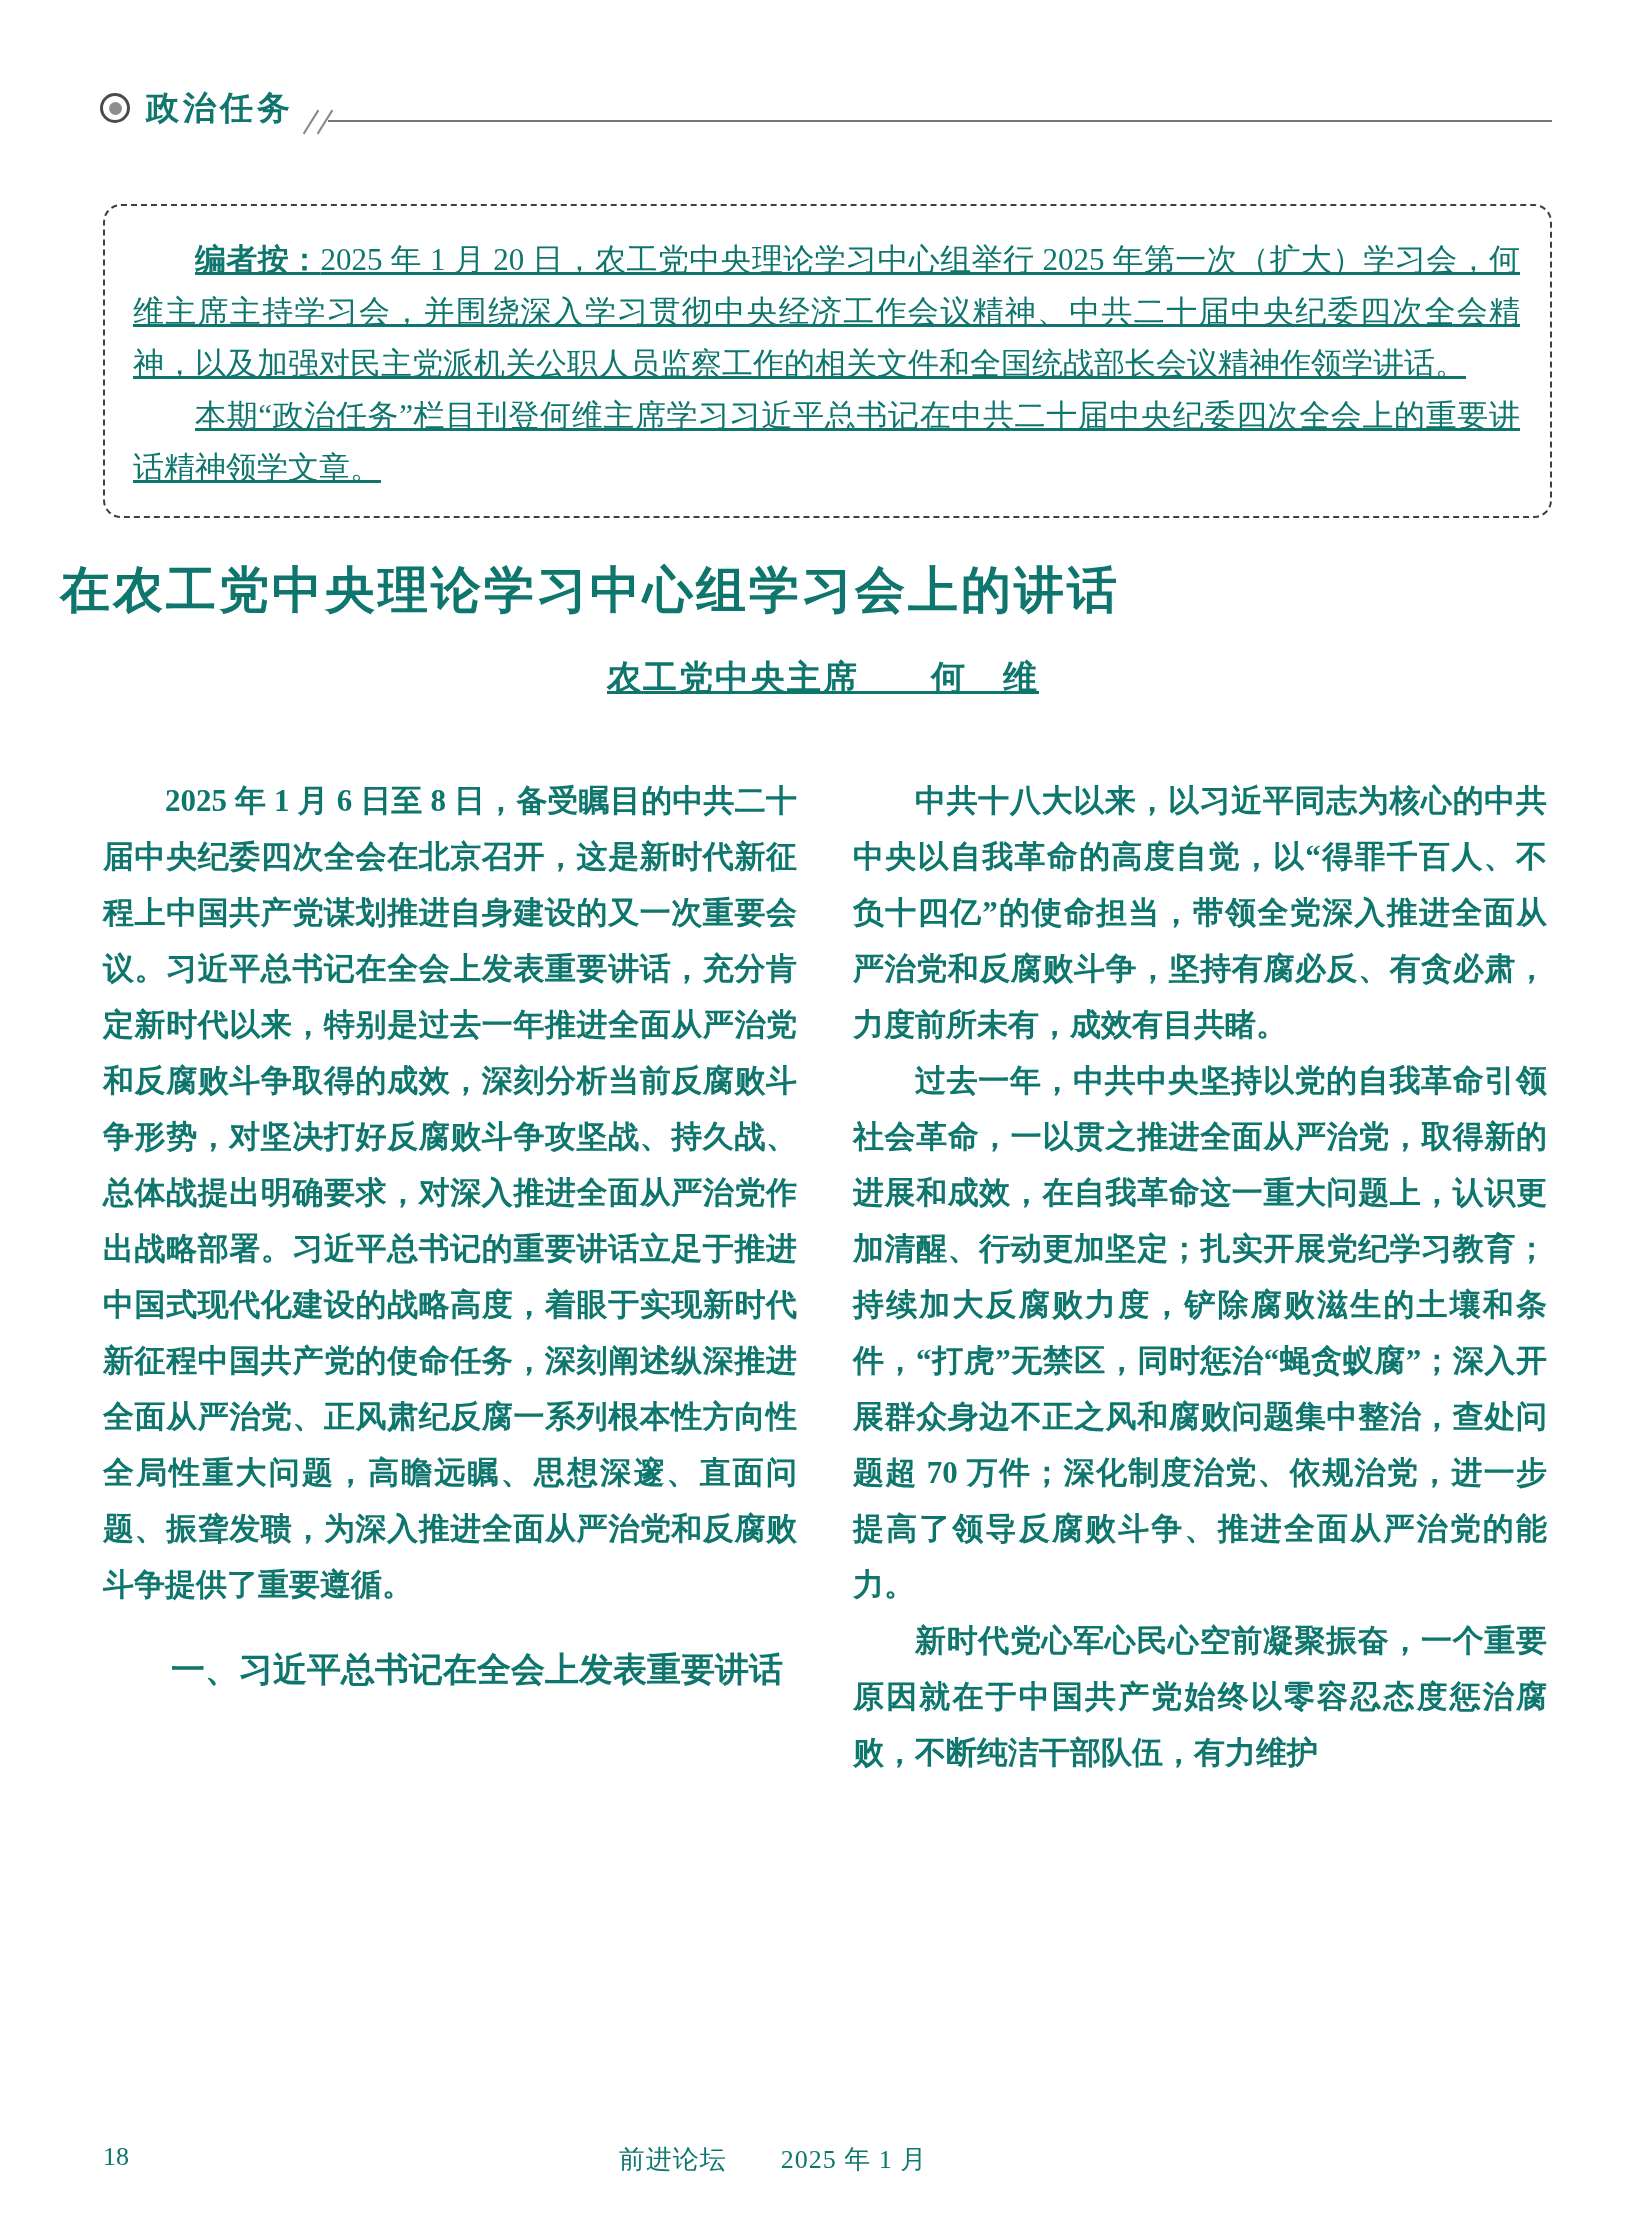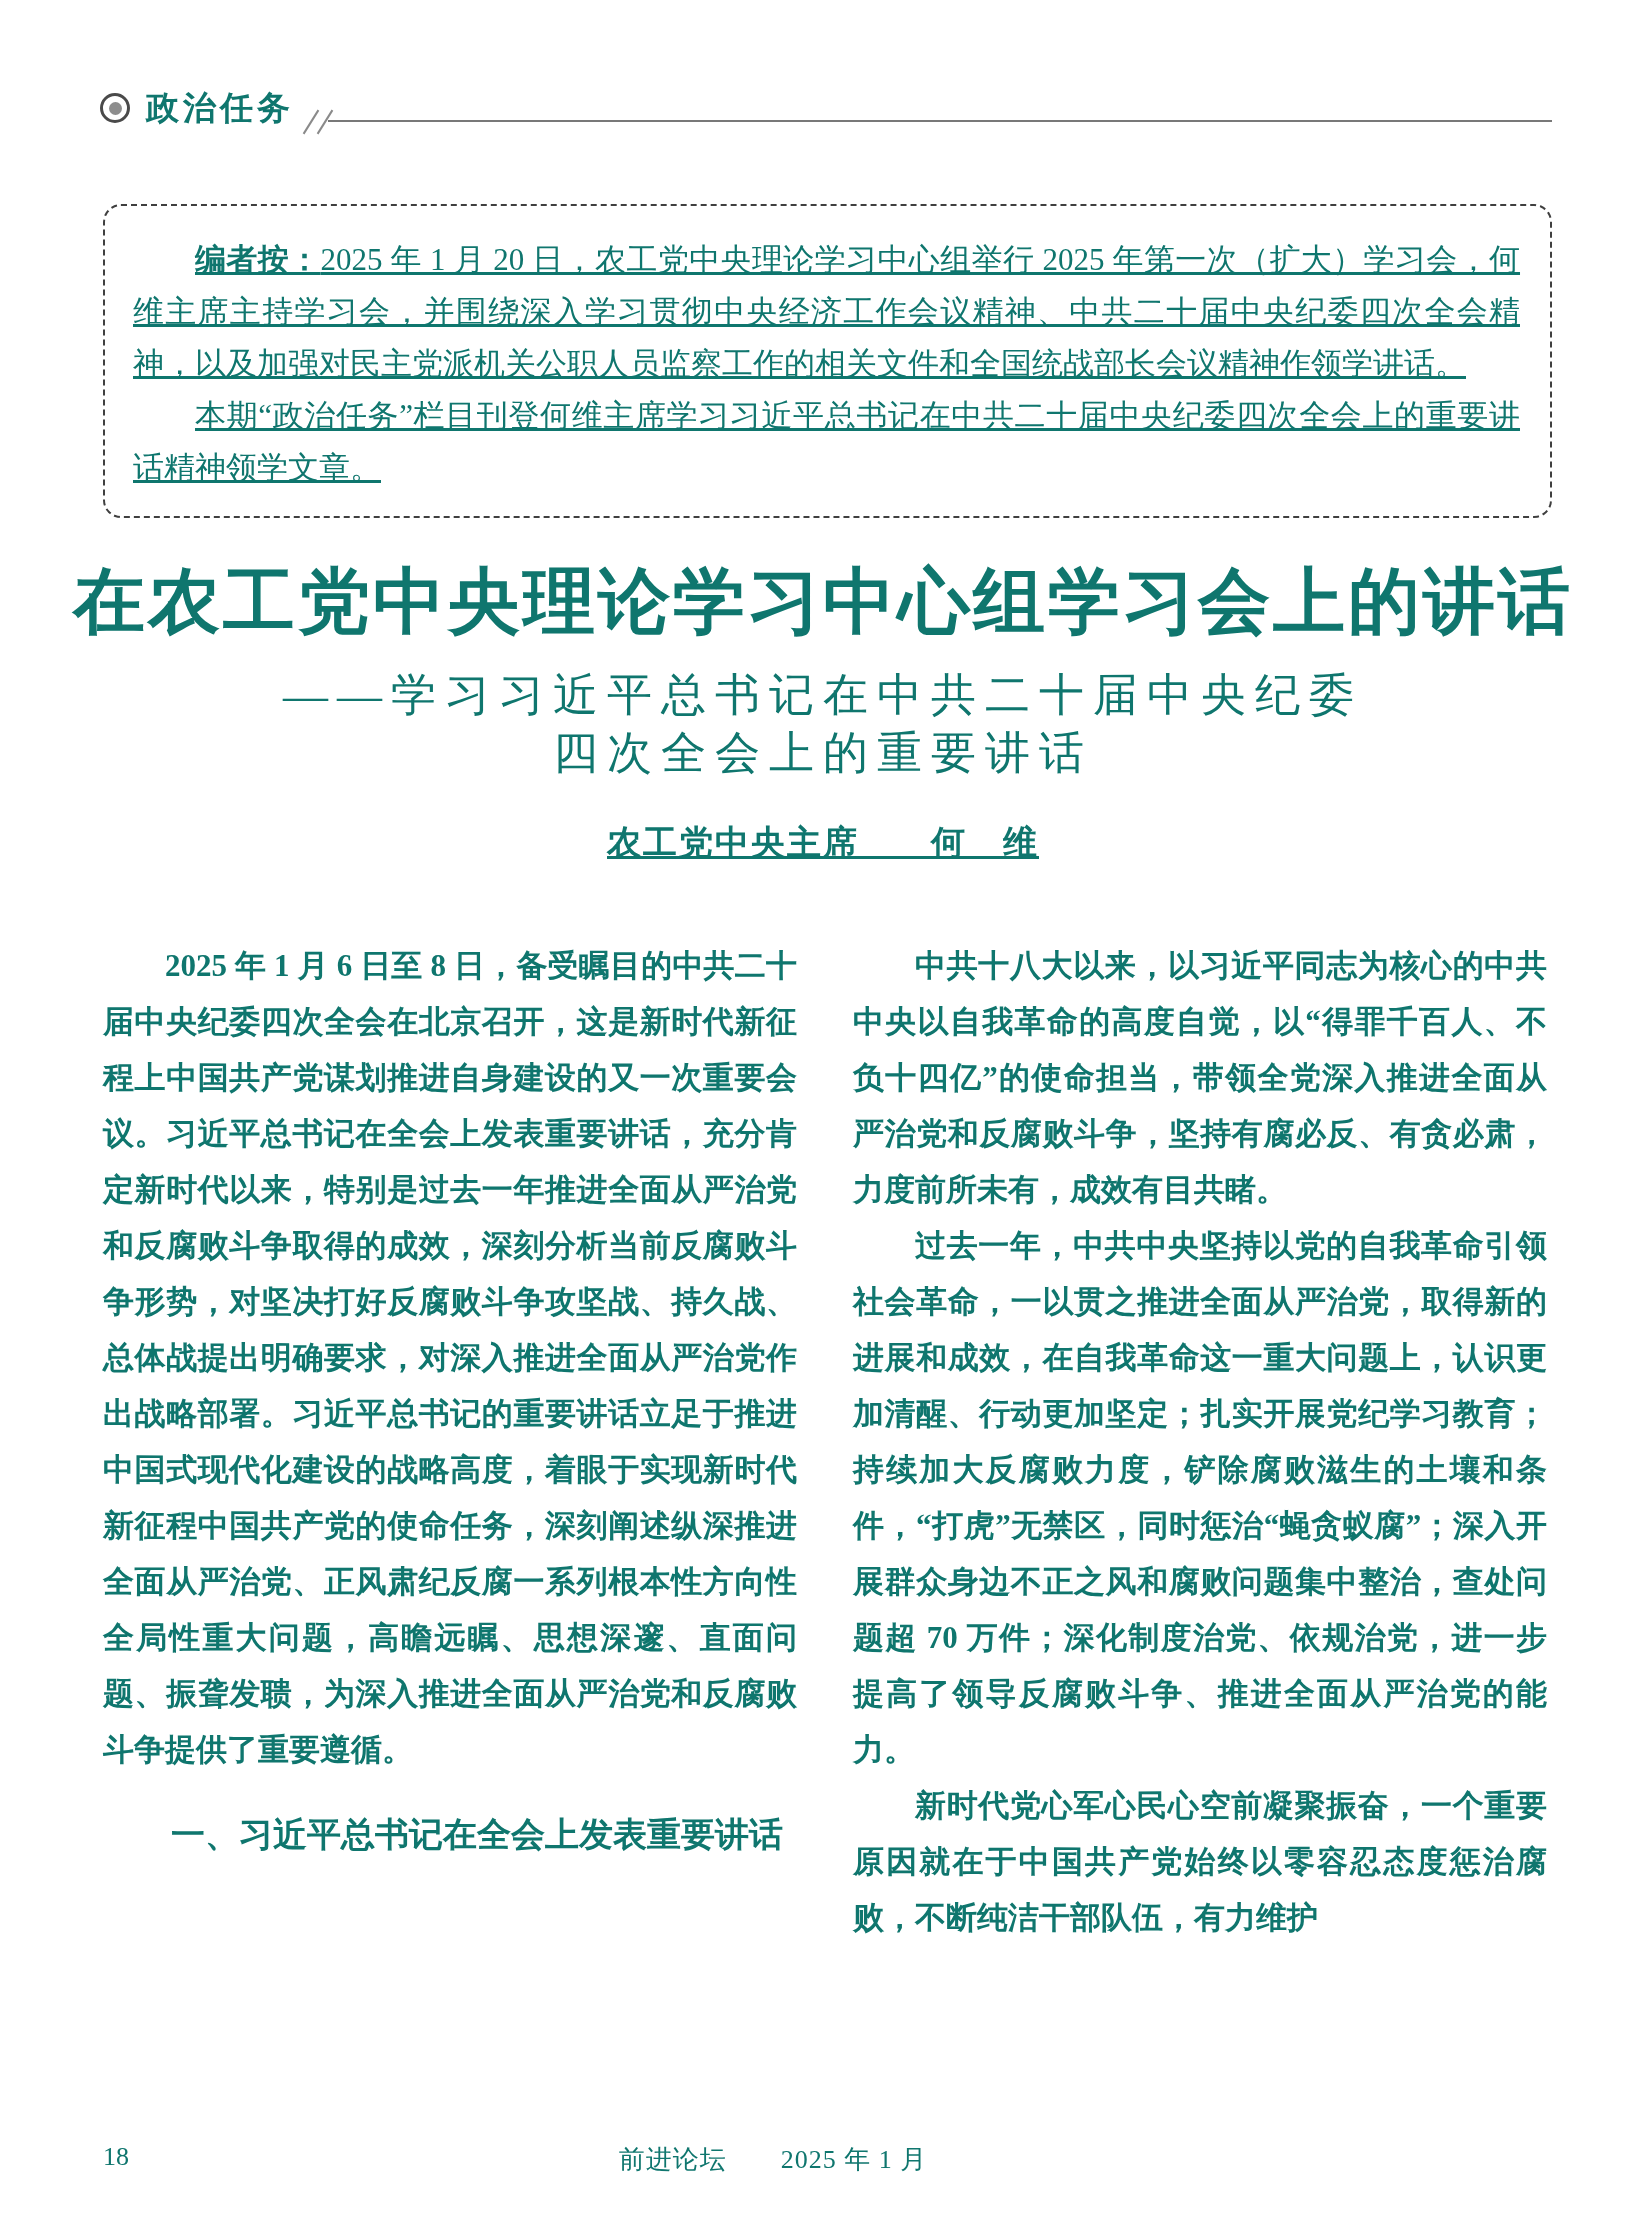--- a/index.html
+++ b/index.html
@@ -53,23 +53,22 @@
     padding:28px 30px 22px 28px;
     font-size:31px; line-height:52px;
     text-align:justify;
   }
   .note-box p { margin:0; text-indent:2em;text-decoration:underline; }
   .note-label { font-weight:bold; }
 
   
   .title {
     margin:46px 60px 0;
-    text-align:center;
     font-family:"Liberation Sans","DejaVu Sans",sans-serif;
-    font-weight:900; font-size:72px; letter-spacing:3px;
+    font-weight:900; font-size:50px; letter-spacing:3px;
     line-height:1.05;
     white-space:nowrap;
   }
   .subtitle {
     margin-top:26px;
     text-align:center;
     font-size:45px; line-height:58px; letter-spacing:9px;
   }
   .author {
     margin-top:38px;
@@ -120,24 +119,20 @@
       <span class="slash s2"></span>
     </span>
   </div>
 
   <div class="note-box">
     <p><span class="note-label">编者按：</span><span>2025 年 1 月 20 日，农工党中央理论学习中心组举行 2025 年第一次（扩大）学习会，何维主席主持学习会，并围绕深入学习贯彻中央经济工作会议精神、中共二十届中央纪委四次全会精神，以及加强对民主党派机关公职人员监察工作的相关文件和全国统战部长会议精神作领学讲话。</span></p>
     <p>本期“政治任务”栏目刊登何维主席学习习近平总书记在中共二十届中央纪委四次全会上的重要讲话精神领学文章。</p>
   </div>
 
   <div class="title">在农工党中央理论学习中心组学习会上的讲话</div>
-  <div class="subtitle">
-    <div>——学习习近平总书记在中共二十届中央纪委</div>
-    <div>四次全会上的重要讲话</div>
-  </div>
   <div class="author">农工党中央主席　　何　维</div>
 
   <div class="columns">
     <div class="col">
       <p>2025 年 1 月 6 日至 8 日，备受瞩目的中共二十届中央纪委四次全会在北京召开，这是新时代新征程上中国共产党谋划推进自身建设的又一次重要会议。习近平总书记在全会上发表重要讲话，充分肯定新时代以来，特别是过去一年推进全面从严治党和反腐败斗争取得的成效，深刻分析当前反腐败斗争形势，对坚决打好反腐败斗争攻坚战、持久战、总体战提出明确要求，对深入推进全面从严治党作出战略部署。习近平总书记的重要讲话立足于推进中国式现代化建设的战略高度，着眼于实现新时代新征程中国共产党的使命任务，深刻阐述纵深推进全面从严治党、正风肃纪反腐一系列根本性方向性全局性重大问题，高瞻远瞩、思想深邃、直面问题、振聋发聩，为深入推进全面从严治党和反腐败斗争提供了重要遵循。</p>
       <div class="heading">一、习近平总书记在全会上发表重要讲话</div>
     </div>
     <div class="col">
       <p>中共十八大以来，以习近平同志为核心的中共中央以自我革命的高度自觉，以“得罪千百人、不负十四亿”的使命担当，带领全党深入推进全面从严治党和反腐败斗争，坚持有腐必反、有贪必肃，力度前所未有，成效有目共睹。</p>
       <p>过去一年，中共中央坚持以党的自我革命引领社会革命，一以贯之推进全面从严治党，取得新的进展和成效，在自我革命这一重大问题上，认识更加清醒、行动更加坚定；扎实开展党纪学习教育；持续加大反腐败力度，铲除腐败滋生的土壤和条件，“打虎”无禁区，同时惩治“蝇贪蚁腐”；深入开展群众身边不正之风和腐败问题集中整治，查处问题超 70 万件；深化制度治党、依规治党，进一步提高了领导反腐败斗争、推进全面从严治党的能力。</p>

